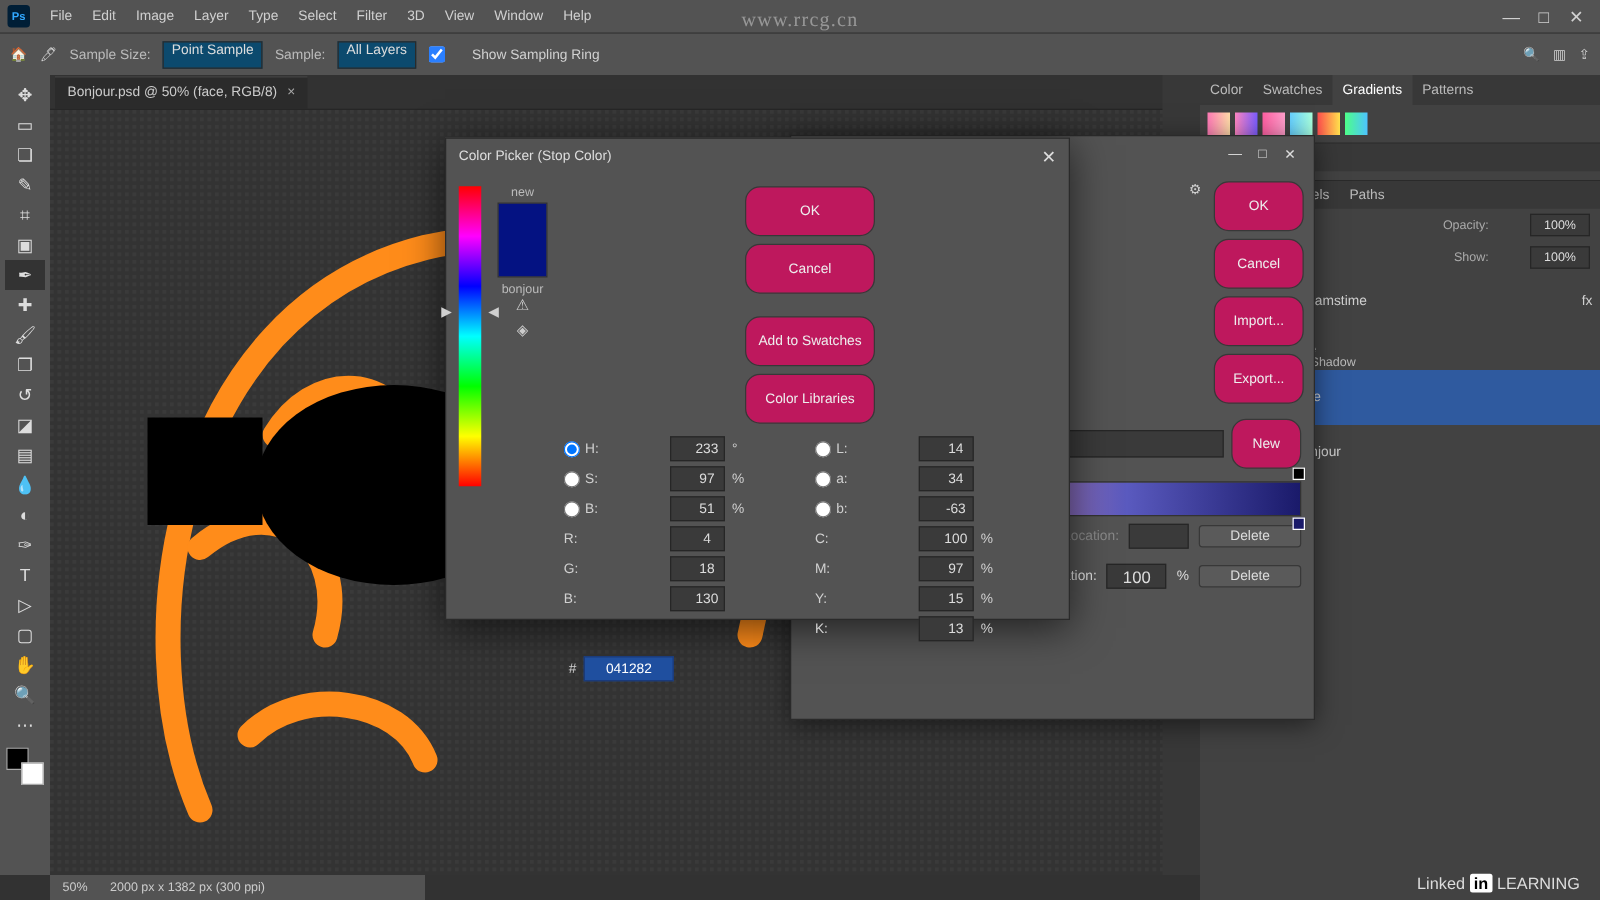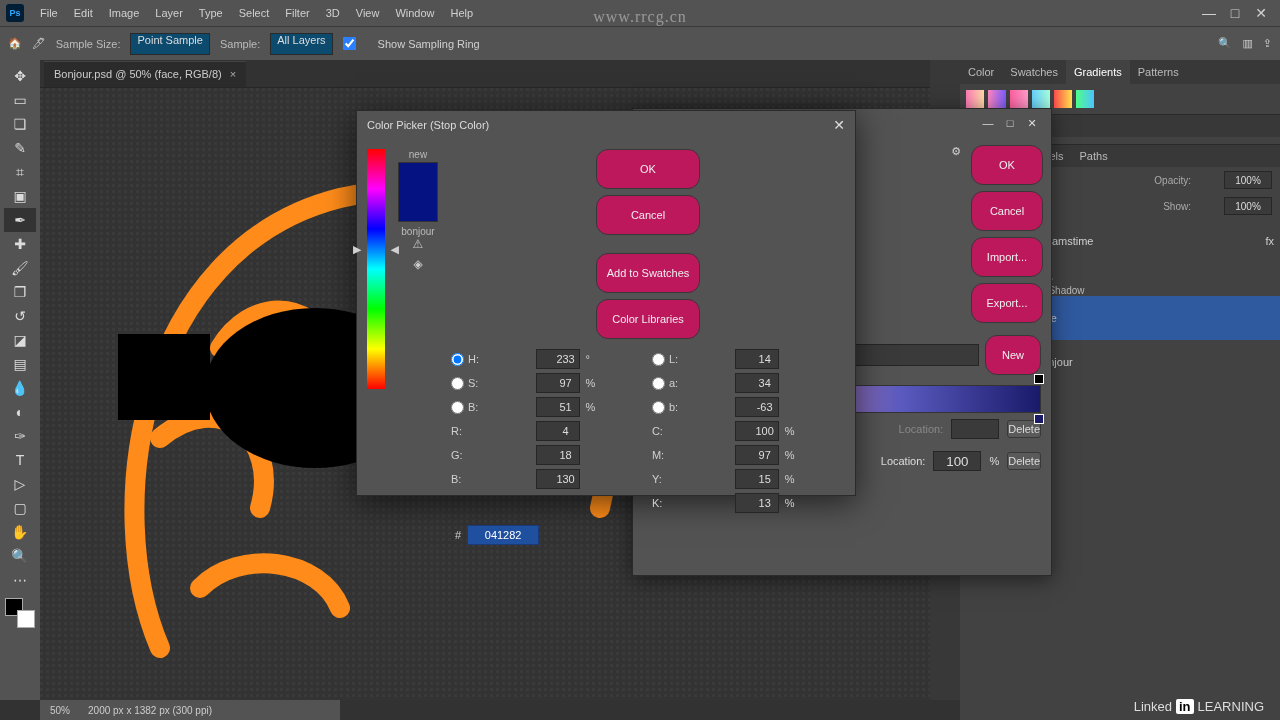--- a/index.html
+++ b/index.html
@@ -63,21 +63,21 @@
 .btn { background: #be185d; border: 1px solid #383838; color: #eee; height: 40px; width: 72px; cursor: pointer; border-radius: 12px; font-size: 11px; }
 .grad-name-row { display: flex; align-items: center; gap: 6px; padding: 4px 10px; }
 .grad-name-row input { flex: 1; background: #3a3a3a; border: 1px solid #262626; color: #ddd; height: 22px; padding: 0 6px; }
 .grad-bar-wrap { padding: 6px 10px 0 10px; }
 .grad-bar { height: 28px; border: 1px solid #333; background: linear-gradient(90deg,#f7a07f 0%,#f08c92 20%,#5a5abf 65%,#1a1a6a 100%); position: relative; }
 .grad-stop { position: absolute; bottom: -12px; width: 10px; height: 10px; border: 1px solid #fff; }
 .grad-opstop { position: absolute; top: -12px; width: 10px; height: 10px; border: 1px solid #fff; background:#000; }
 .grad-row2 { display: flex; align-items: center; gap: 8px; padding: 6px 10px; color: #888; }
 .grad-row2 input { width: 48px; background: #3a3a3a; border: 1px solid #262626; color: #ddd; height: 20px; padding: 0 4px; text-align: center; }
 .color-swatch { width: 36px; height: 18px; background: #1a1a6a; border: 1px solid #222; display: inline-block; }
-.grad-row2 .del { background: #5a5a5a; border: 1px solid #383838; color: #ddd; padding: 2px 0; cursor: pointer; border-radius: 3px; }
+.grad-row2 .del { background: #5a5a5a; border: 1px solid #383838; color: #ddd; padding: 2px 24px; cursor: pointer; border-radius: 3px; }
 
 
 .colorpicker { position: absolute; left: 356px; top: 110px; width: 500px; height: 386px; background: #535353; border: 1px solid #2a2a2a; box-shadow: 0 6px 30px rgba(0,0,0,.6); }
 .colorpicker .cptitle { height: 28px; display: flex; align-items: center; padding: 0 10px; color: #ddd; }
 .colorpicker .cptitle .sp { flex: 1; }
 .colorpicker .cptitle .xbtn { cursor: pointer; font-size: 14px; }
 .cpbody { display: flex; padding: 10px; gap: 10px; }
 .satfield { width: 240px; height: 240px; position: relative; background: linear-gradient(to top, #000, transparent), linear-gradient(to right, #fff, #1030ff); }
 .satfield .crosshair { position: absolute; width: 10px; height: 10px; border: 1px solid #fff; border-radius: 50%; left: 228px; top: 118px; }
 .huebar { width: 18px; height: 240px; background: linear-gradient(to bottom,#ff0000,#ff00ff,#0000ff,#00ffff,#00ff00,#ffff00,#ff0000); position: relative; }

